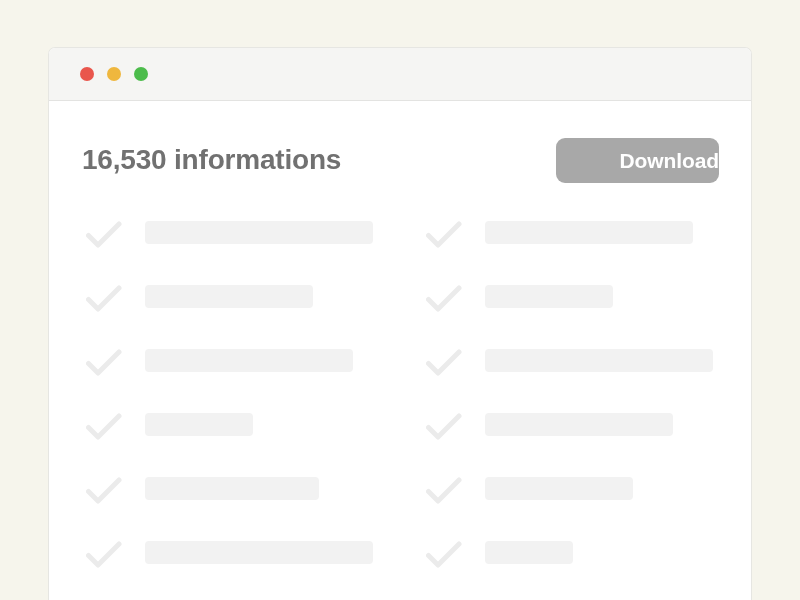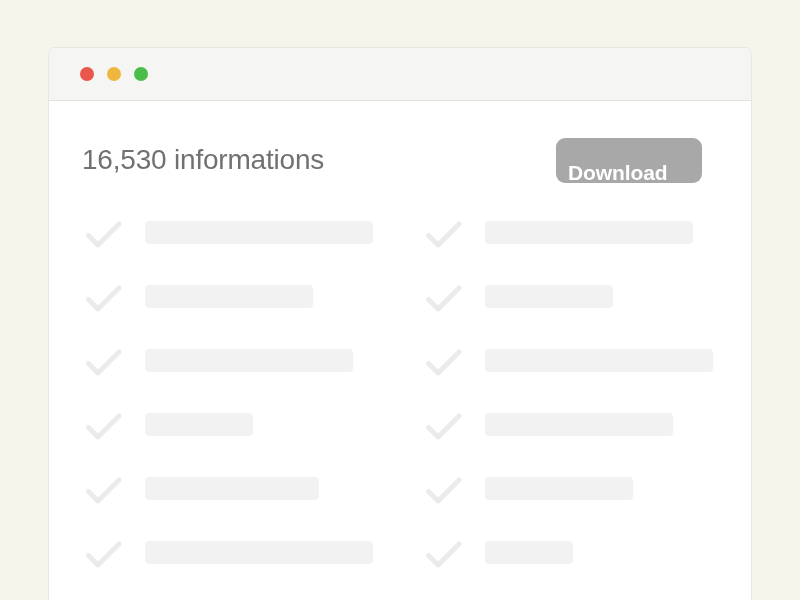--- a/index.html
+++ b/index.html
@@ -68,44 +68,44 @@
     height: 499px;
     background: #ffffff;
   }
 
   .page-title {
     position: absolute;
     left: 33px;
     top: 43px;
     margin: 0;
     font-size: 28px;
-    font-weight: normal;
+    font-weight: bold;
     color: #717171;
     letter-spacing: -0.2px;
     white-space: nowrap;
   }
 
   .download-button {
     position: absolute;
     left: 507px;
     top: 37px;
-    width: 146px;
+    width: 163px;
     height: 45px;
     background: #a8a8a8;
     border: none;
     border-radius: 9px;
     color: #ffffff;
     font-family: "Liberation Sans", sans-serif;
     font-size: 21px;
     font-weight: bold;
     letter-spacing: -0.1px;
     cursor: pointer;
-    padding: 12px;
+    padding: 0;
     line-height: 45px;
-    text-align: left;
+    text-align: right;
   }
 
   
   .columns {
     position: absolute;
     left: 0;
     top: 120px;
     width: 100%;
     display: flex;
   }

